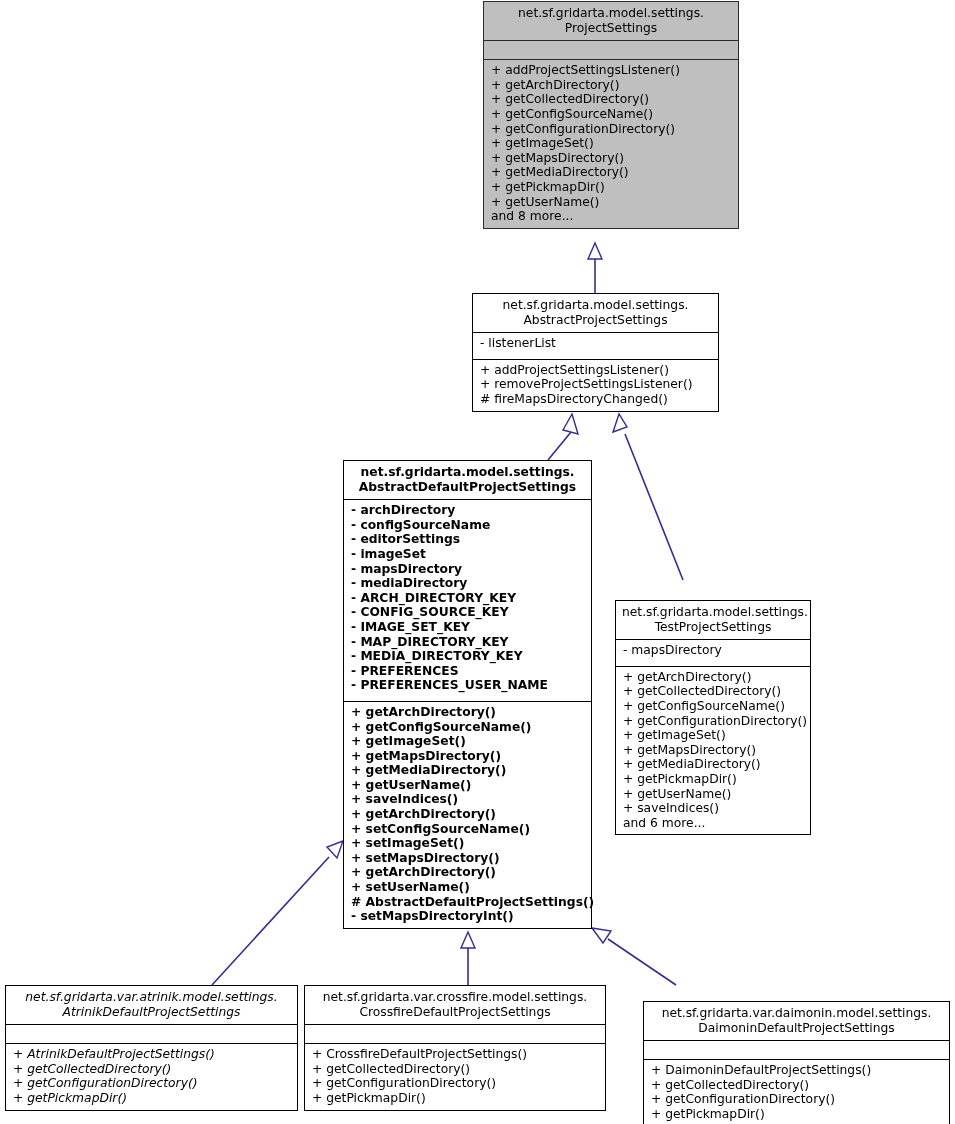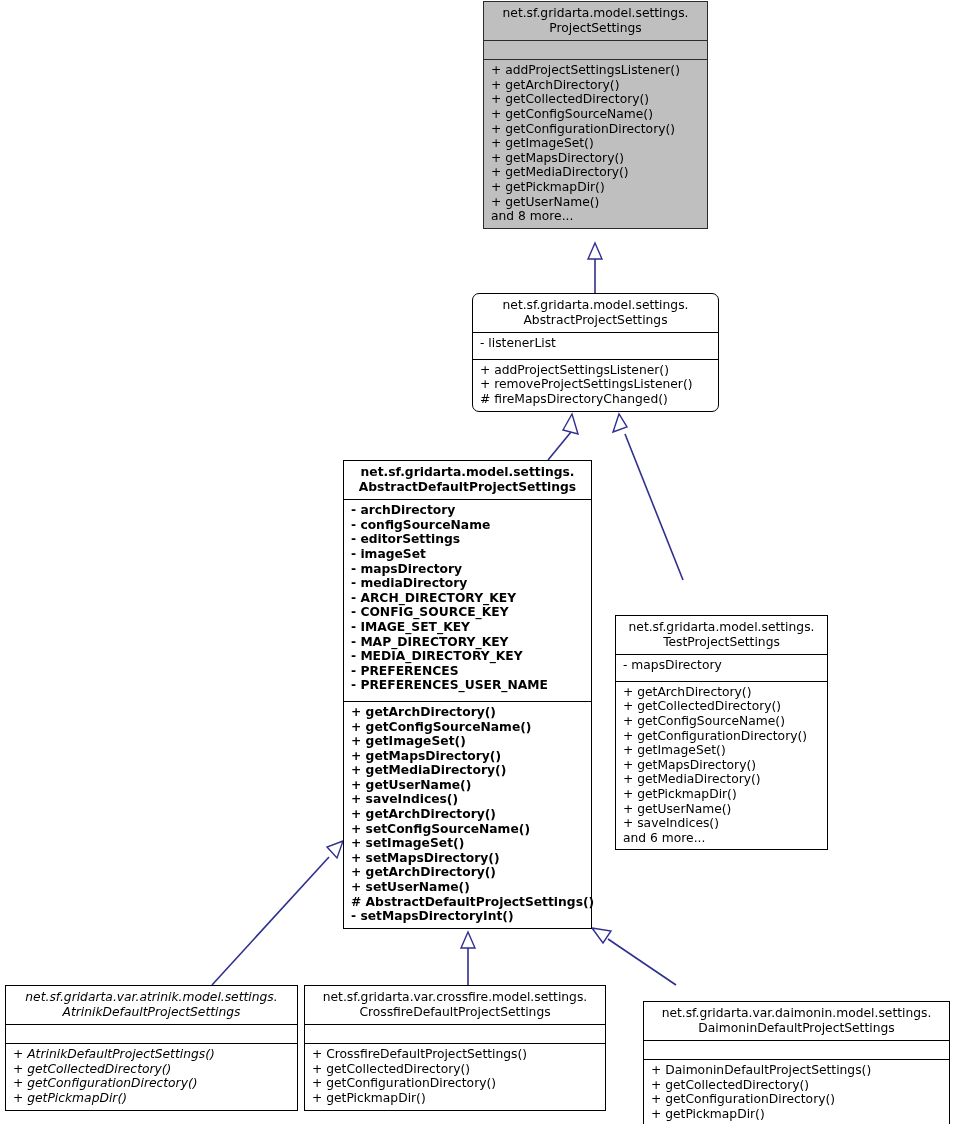--- a/index.html
+++ b/index.html
@@ -101,40 +101,40 @@
       <line x1="468" y1="985" x2="468" y2="948" stroke="#2f2f8f" stroke-width="1.6"></line>
       <polygon points="468,932 461,948 475,948" fill="#ffffff" stroke="#2f2f8f" stroke-width="1.4"></polygon>
     </g>
 
     <g>
       <line x1="676" y1="985" x2="608" y2="939" stroke="#2f2f8f" stroke-width="1.6"></line>
       <polygon points="592,928 603,943 611,931" fill="#ffffff" stroke="#2f2f8f" stroke-width="1.4"></polygon>
     </g>
   </svg>
 
-  <div class="uml-class filled" style="left:483px; top:1px; width:225px;">
+  <div class="uml-class filled" style="left:483px; top:1px; width:256px;">
     <div class="uml-title"><span>net.sf.gridarta.model.settings.</span>
 <span>ProjectSettings</span></div>
     <div class="uml-attrs empty"></div>
     <div class="uml-ops">
       <div class="uml-row">+ addProjectSettingsListener()</div>
       <div class="uml-row">+ getArchDirectory()</div>
       <div class="uml-row">+ getCollectedDirectory()</div>
       <div class="uml-row">+ getConfigSourceName()</div>
       <div class="uml-row">+ getConfigurationDirectory()</div>
       <div class="uml-row">+ getImageSet()</div>
       <div class="uml-row">+ getMapsDirectory()</div>
       <div class="uml-row">+ getMediaDirectory()</div>
       <div class="uml-row">+ getPickmapDir()</div>
       <div class="uml-row">+ getUserName()</div>
       <div class="uml-row">and 8 more...</div>
     </div>
   </div>
 
-  <div class="uml-class" style="left:472px; top:293px; width:247px;border-radius:7px;">
+  <div class="uml-class" style="left:472px; top:293px; width:247px;">
     <div class="uml-title"><span>net.sf.gridarta.model.settings.</span>
 <span>AbstractProjectSettings</span></div>
     <div class="uml-attrs">
       <div class="uml-row">- listenerList</div>
     </div>
     <div class="uml-ops">
       <div class="uml-row">+ addProjectSettingsListener()</div>
       <div class="uml-row">+ removeProjectSettingsListener()</div>
       <div class="uml-row"># fireMapsDirectoryChanged()</div>
     </div>
@@ -170,21 +170,21 @@
       <div class="uml-row">+ setConfigSourceName()</div>
       <div class="uml-row">+ setImageSet()</div>
       <div class="uml-row">+ setMapsDirectory()</div>
       <div class="uml-row">+ getArchDirectory()</div>
       <div class="uml-row">+ setUserName()</div>
       <div class="uml-row"># AbstractDefaultProjectSettings()</div>
       <div class="uml-row">- setMapsDirectoryInt()</div>
     </div>
   </div>
 
-  <div class="uml-class" style="left:615px; top:615px; width:213px;">
+  <div class="uml-class" style="left:615px; top:600px; width:196px;">
     <div class="uml-title"><span>net.sf.gridarta.model.settings.</span>
 <span>TestProjectSettings</span></div>
     <div class="uml-attrs">
       <div class="uml-row">- mapsDirectory</div>
     </div>
     <div class="uml-ops">
       <div class="uml-row">+ getArchDirectory()</div>
       <div class="uml-row">+ getCollectedDirectory()</div>
       <div class="uml-row">+ getConfigSourceName()</div>
       <div class="uml-row">+ getConfigurationDirectory()</div>

